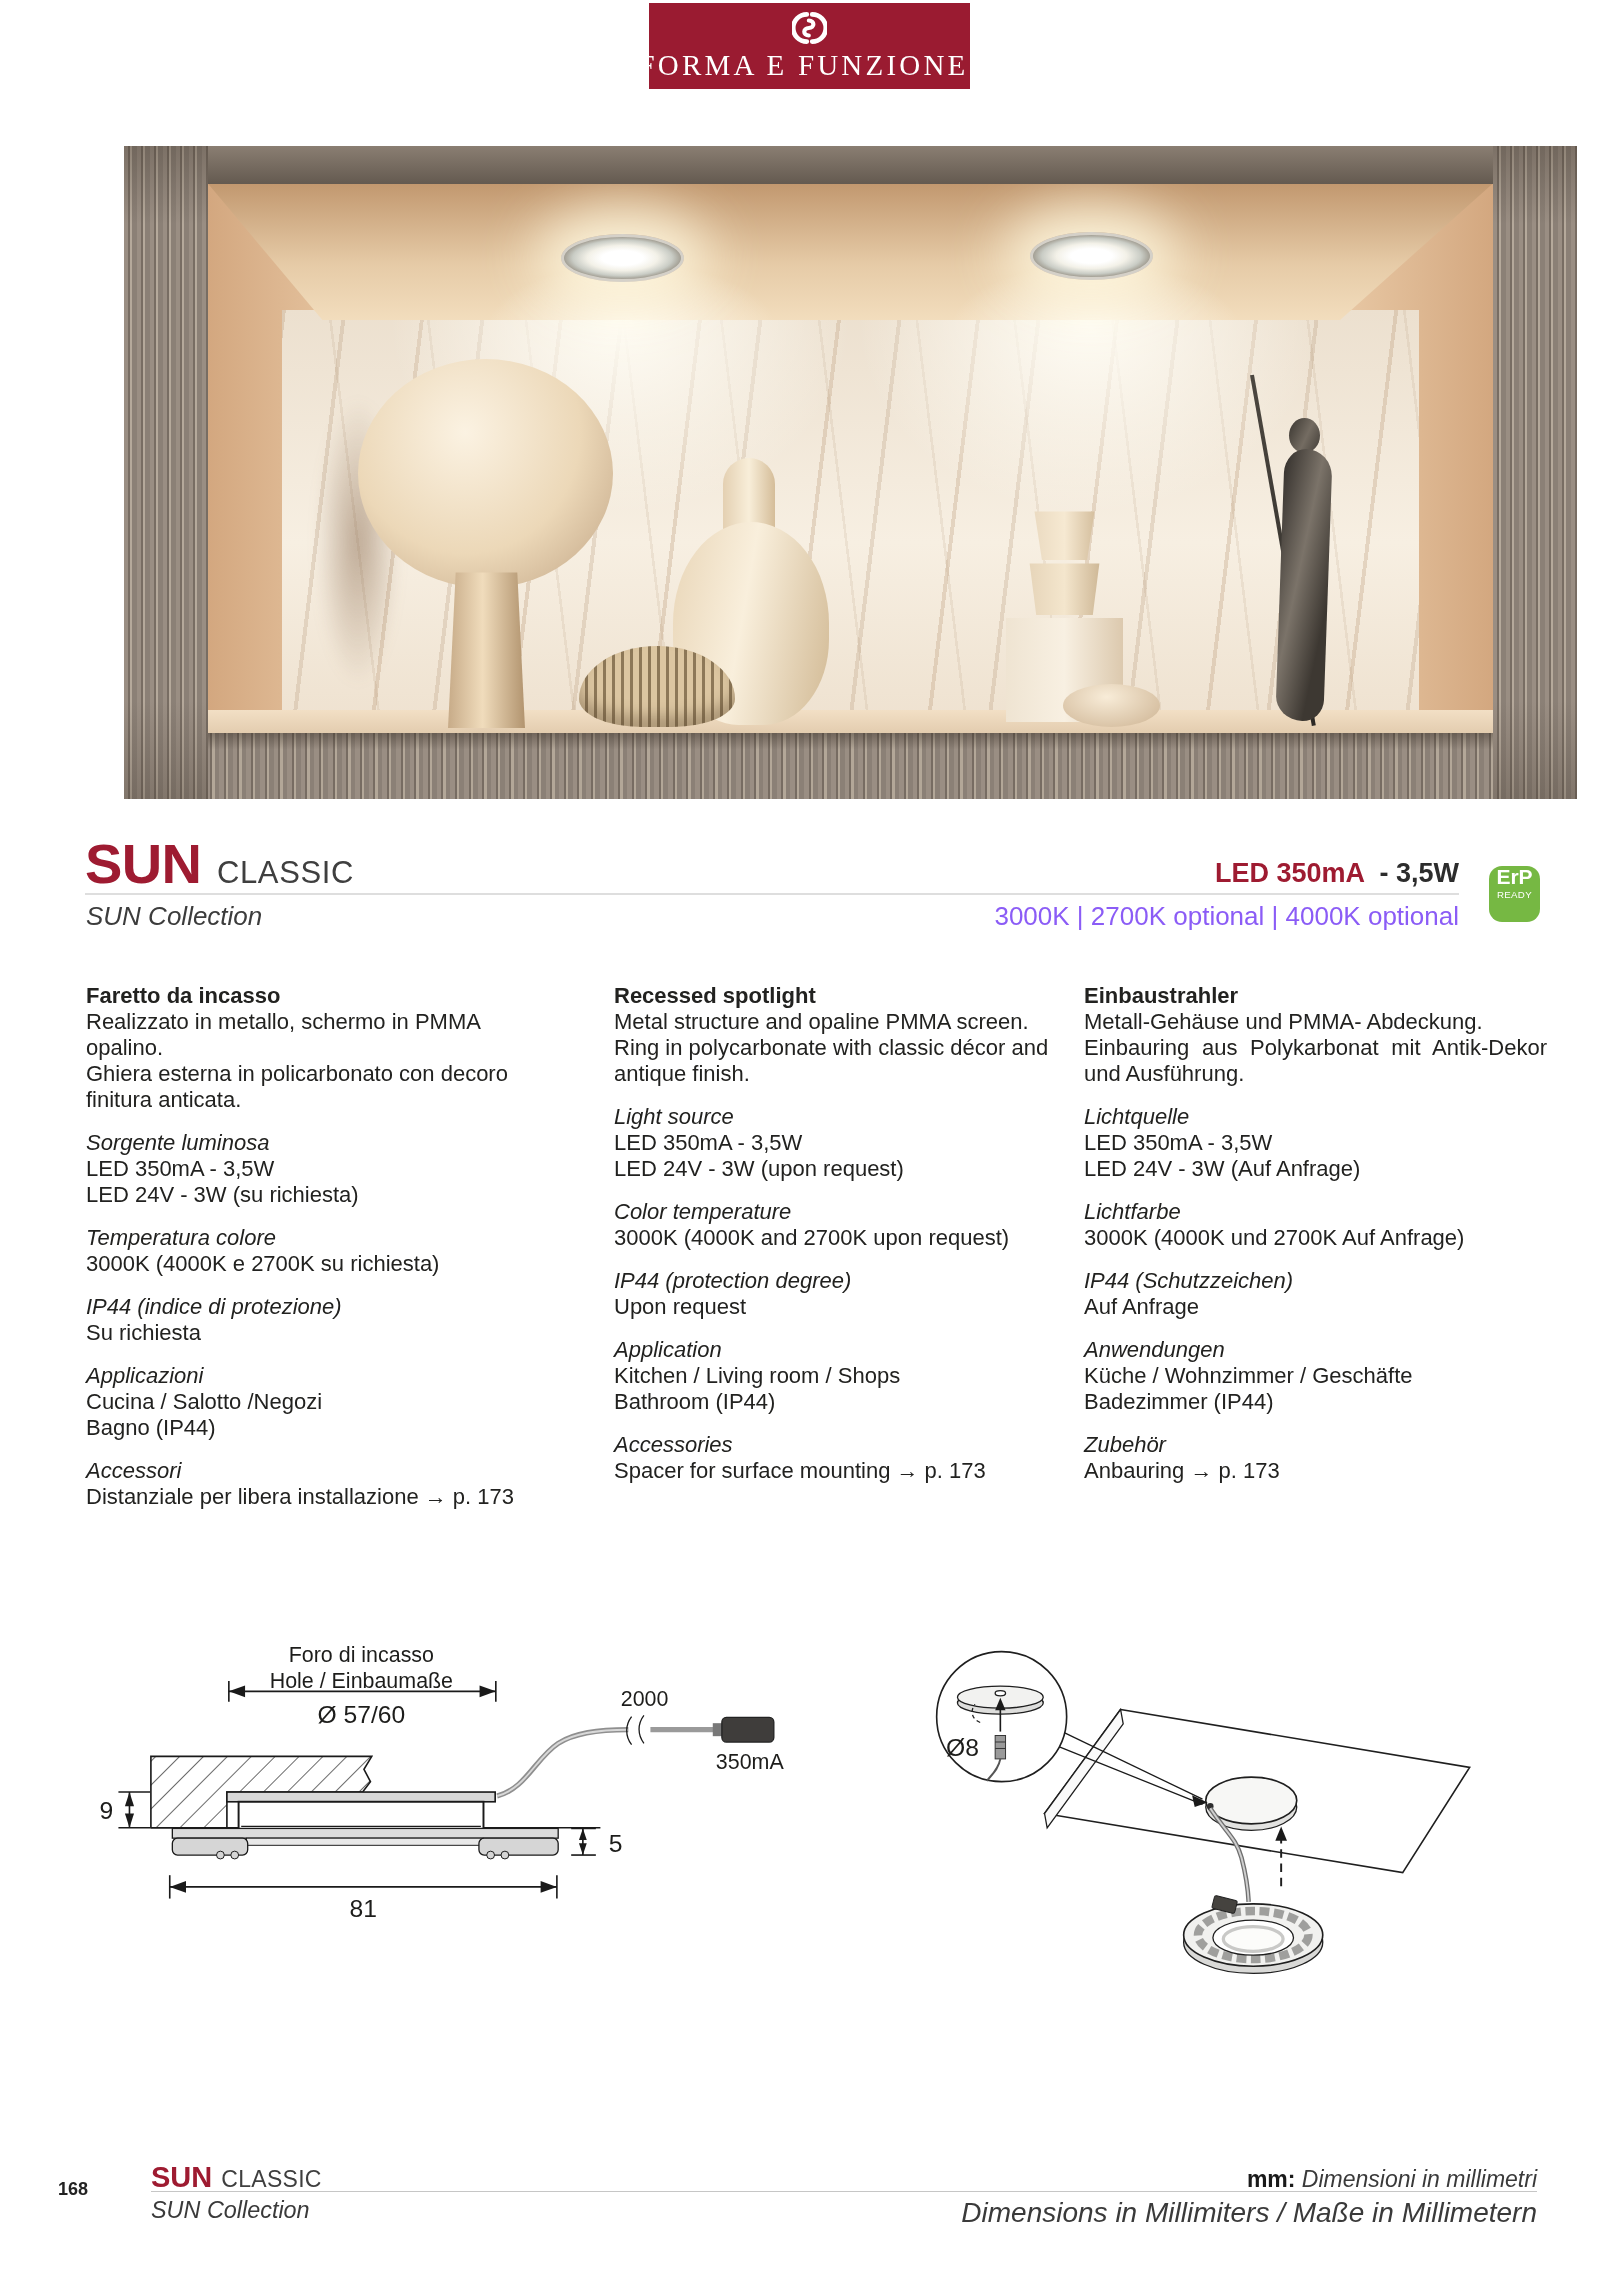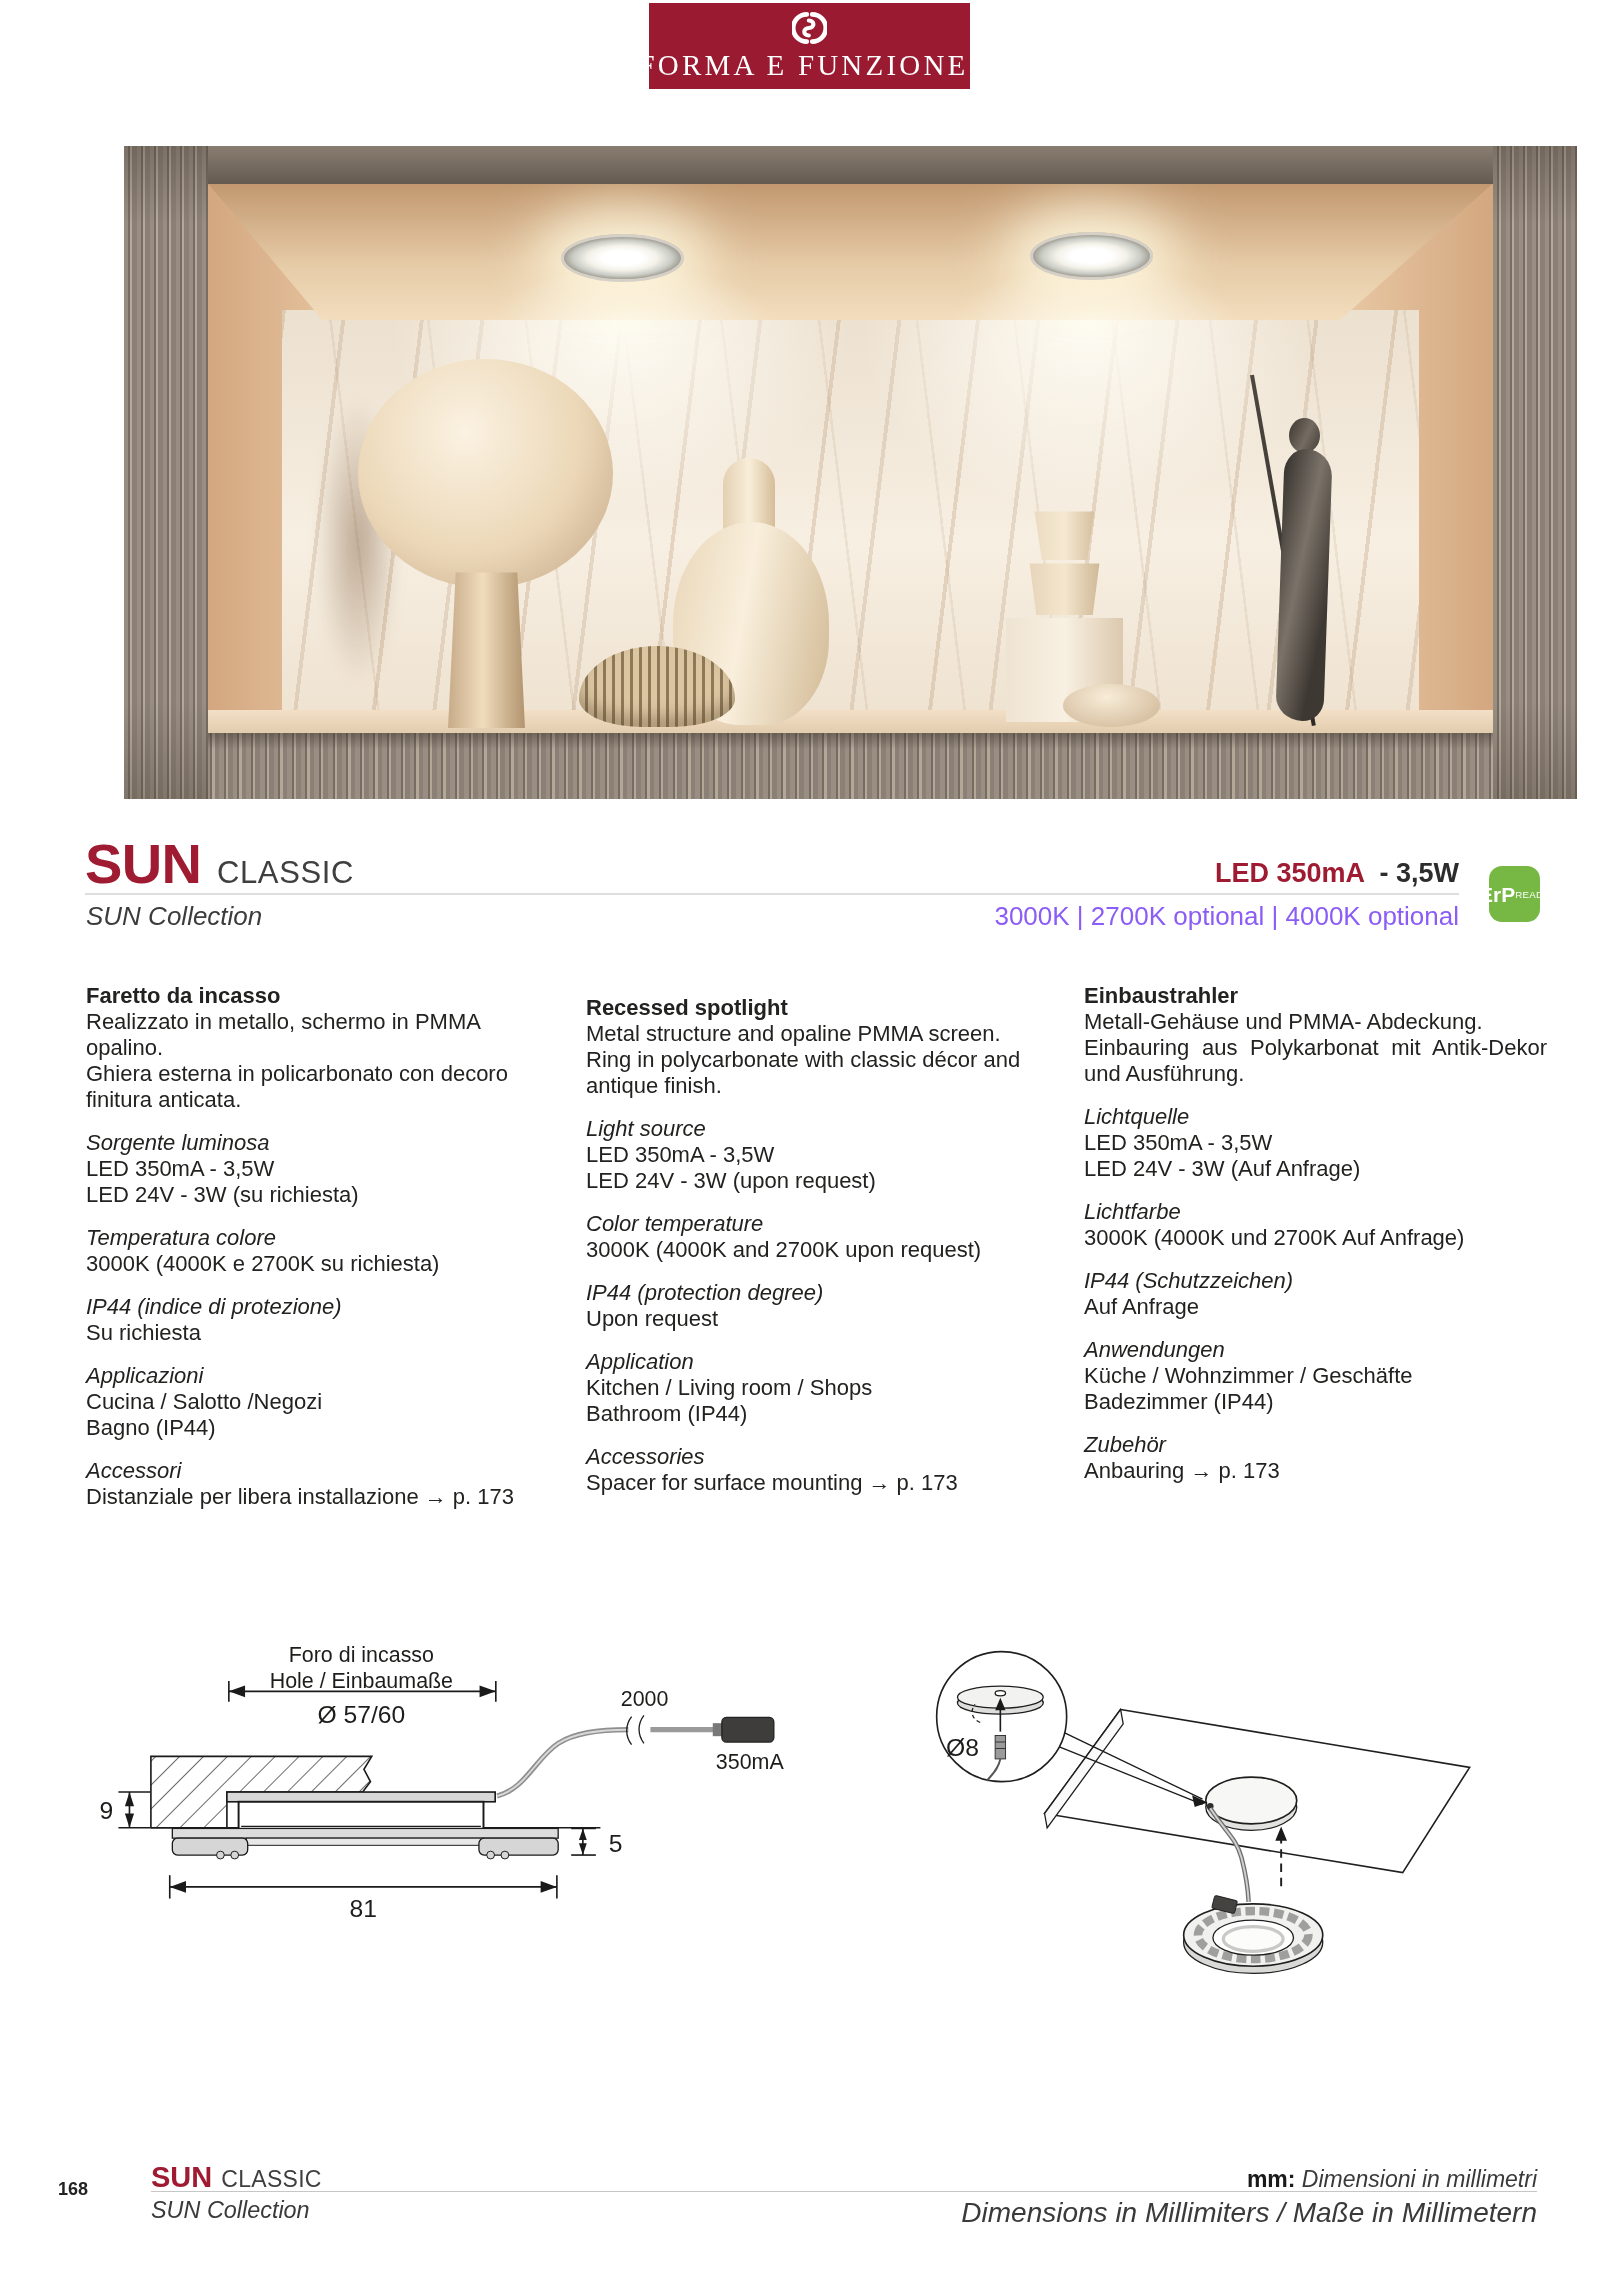--- a/index.html
+++ b/index.html
@@ -86,27 +86,27 @@
   .title-row { left:85px; top:836px; display:flex; align-items:baseline; }
   .t-series { color:#9e1b31; font-weight:bold; font-size:56px; line-height:1; letter-spacing:-0.6px; }
   .t-variant { color:#3f3f3f; font-size:31px; line-height:1; margin-left:15.6px; letter-spacing:0.6px; }
   .t-rule { left:85px; top:893px; width:1374px; height:1.9px; background:#dedede; }
   .t-collection { left:86px; top:901px; font-size:26px; font-style:italic; color:#3c3c3c; }
   .t-power { top:858px; right:164px; font-size:27px; font-weight:bold; }
   .t-power .red { color:#9e1b31; }
   .t-power .dark { color:#2c2c2c;margin-left:7px; }
   .t-kelvin { top:901px; right:164px; font-size:26px; color:#8b5cf6; }
   .erp { left:1489px; top:866px; width:51px; height:56px; border-radius:13px; background:#76b843;
-         color:#fff; display:flex; flex-direction:row; align-items:center; justify-content:center; }
+         color:#fff; display:flex; flex-direction:column; align-items:center; justify-content:flex-start; }
   .erp .l1 { font-size:21px; font-weight:bold; line-height:1; }
   .erp .l2 { font-size:9.7px; letter-spacing:0.3px; line-height:1; margin-top:2.6px; }
 
   
   .col { top:983px; width:463px; font-size:22px; line-height:26px; color:#222220; }
-  .col.c1 { left:86px; } .col.c2 { left:586px;margin-top:12px; } .col.c3 { left:1084px; }
+  .col.c1 { left:86px; } .col.c2 { left:614px; } .col.c3 { left:1084px; }
   .c-title { font-weight:bold; }
   .c-desc { margin-bottom:17px; }
   .col.c3 .c-desc .dline:nth-child(2) { text-align:justify; text-align-last:justify; }
   .sec { margin-bottom:17px; }
   .sec-label { font-style:italic; }
 
   
   svg.draw { position:absolute; font-family:"Liberation Sans",sans-serif; }
   .dtxt { font-size:33px; fill:#1d1d1b; }
   .dtxt.big { font-size:38px; }

